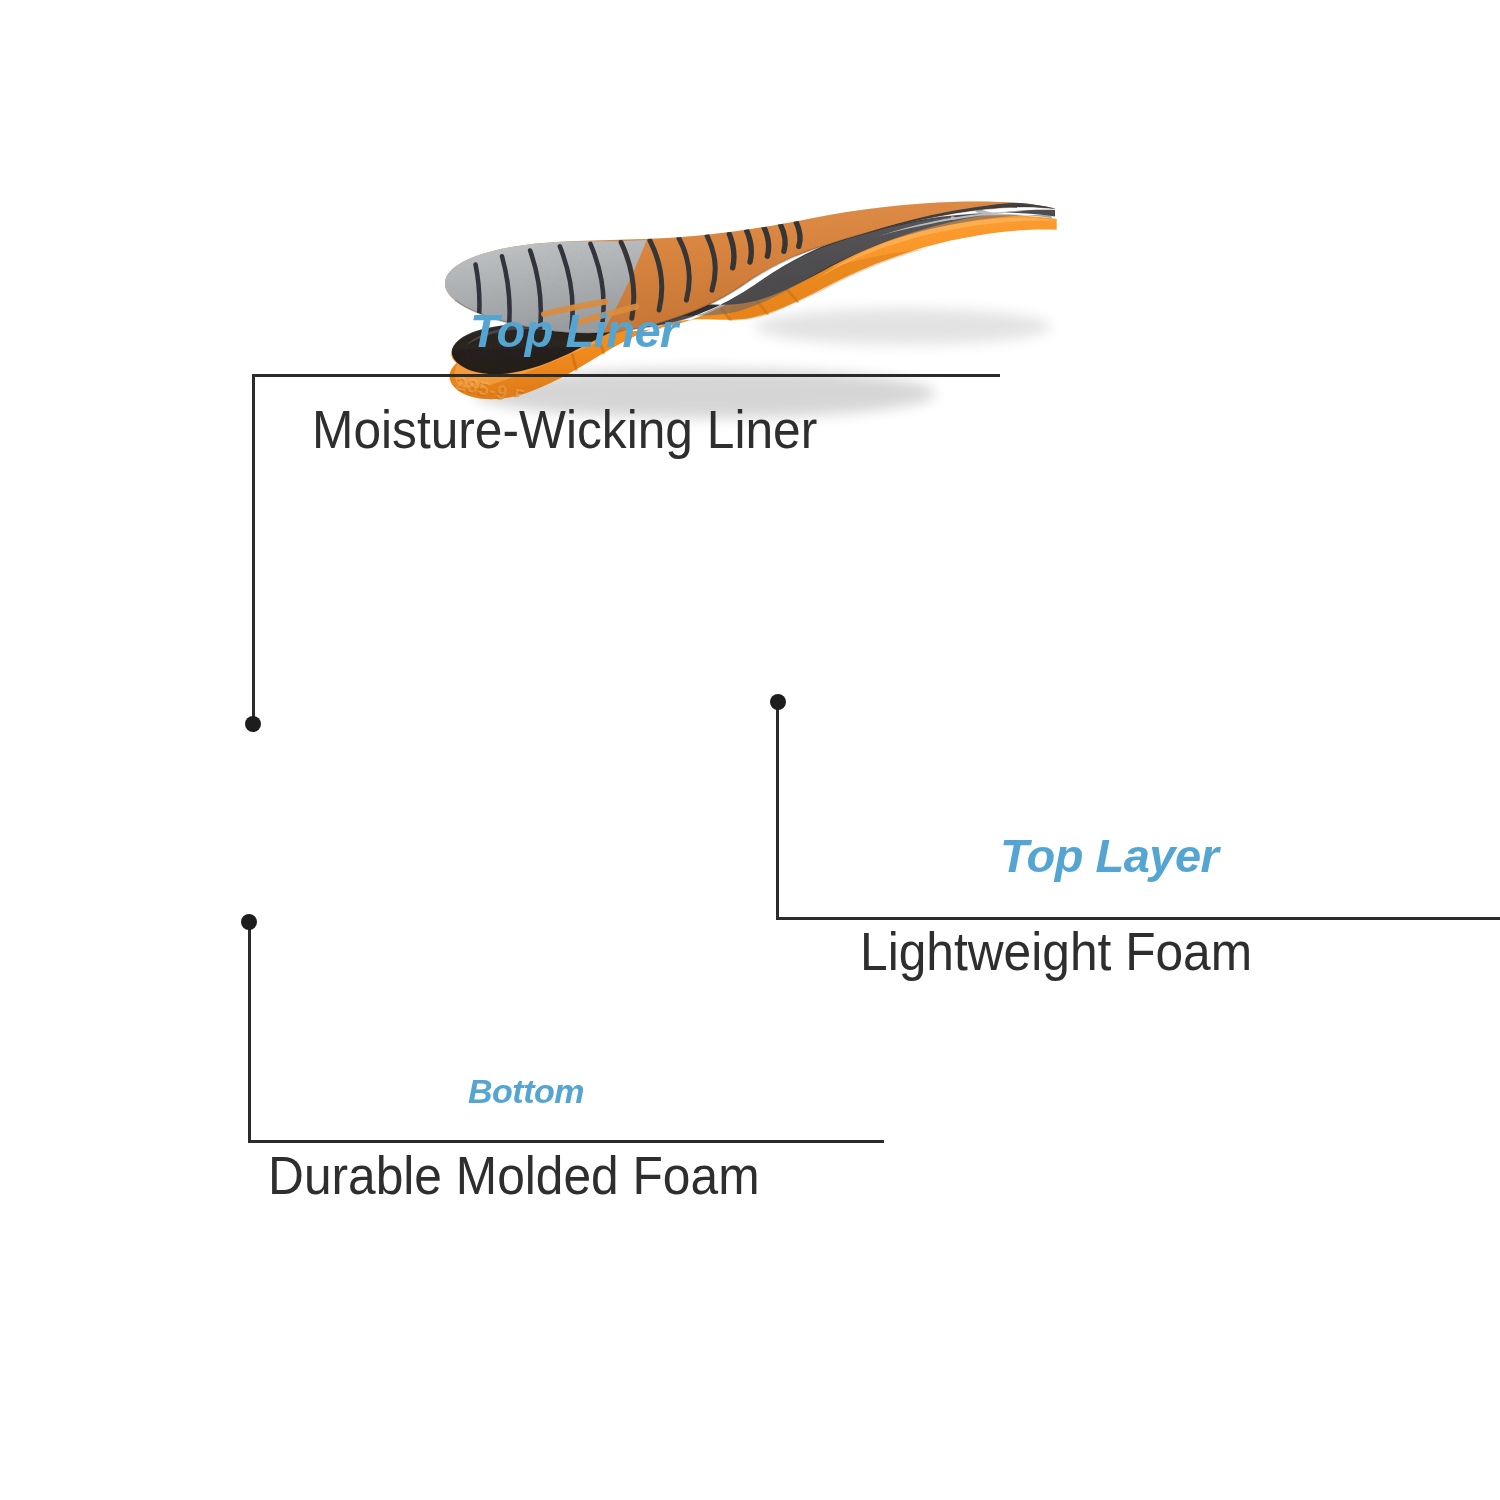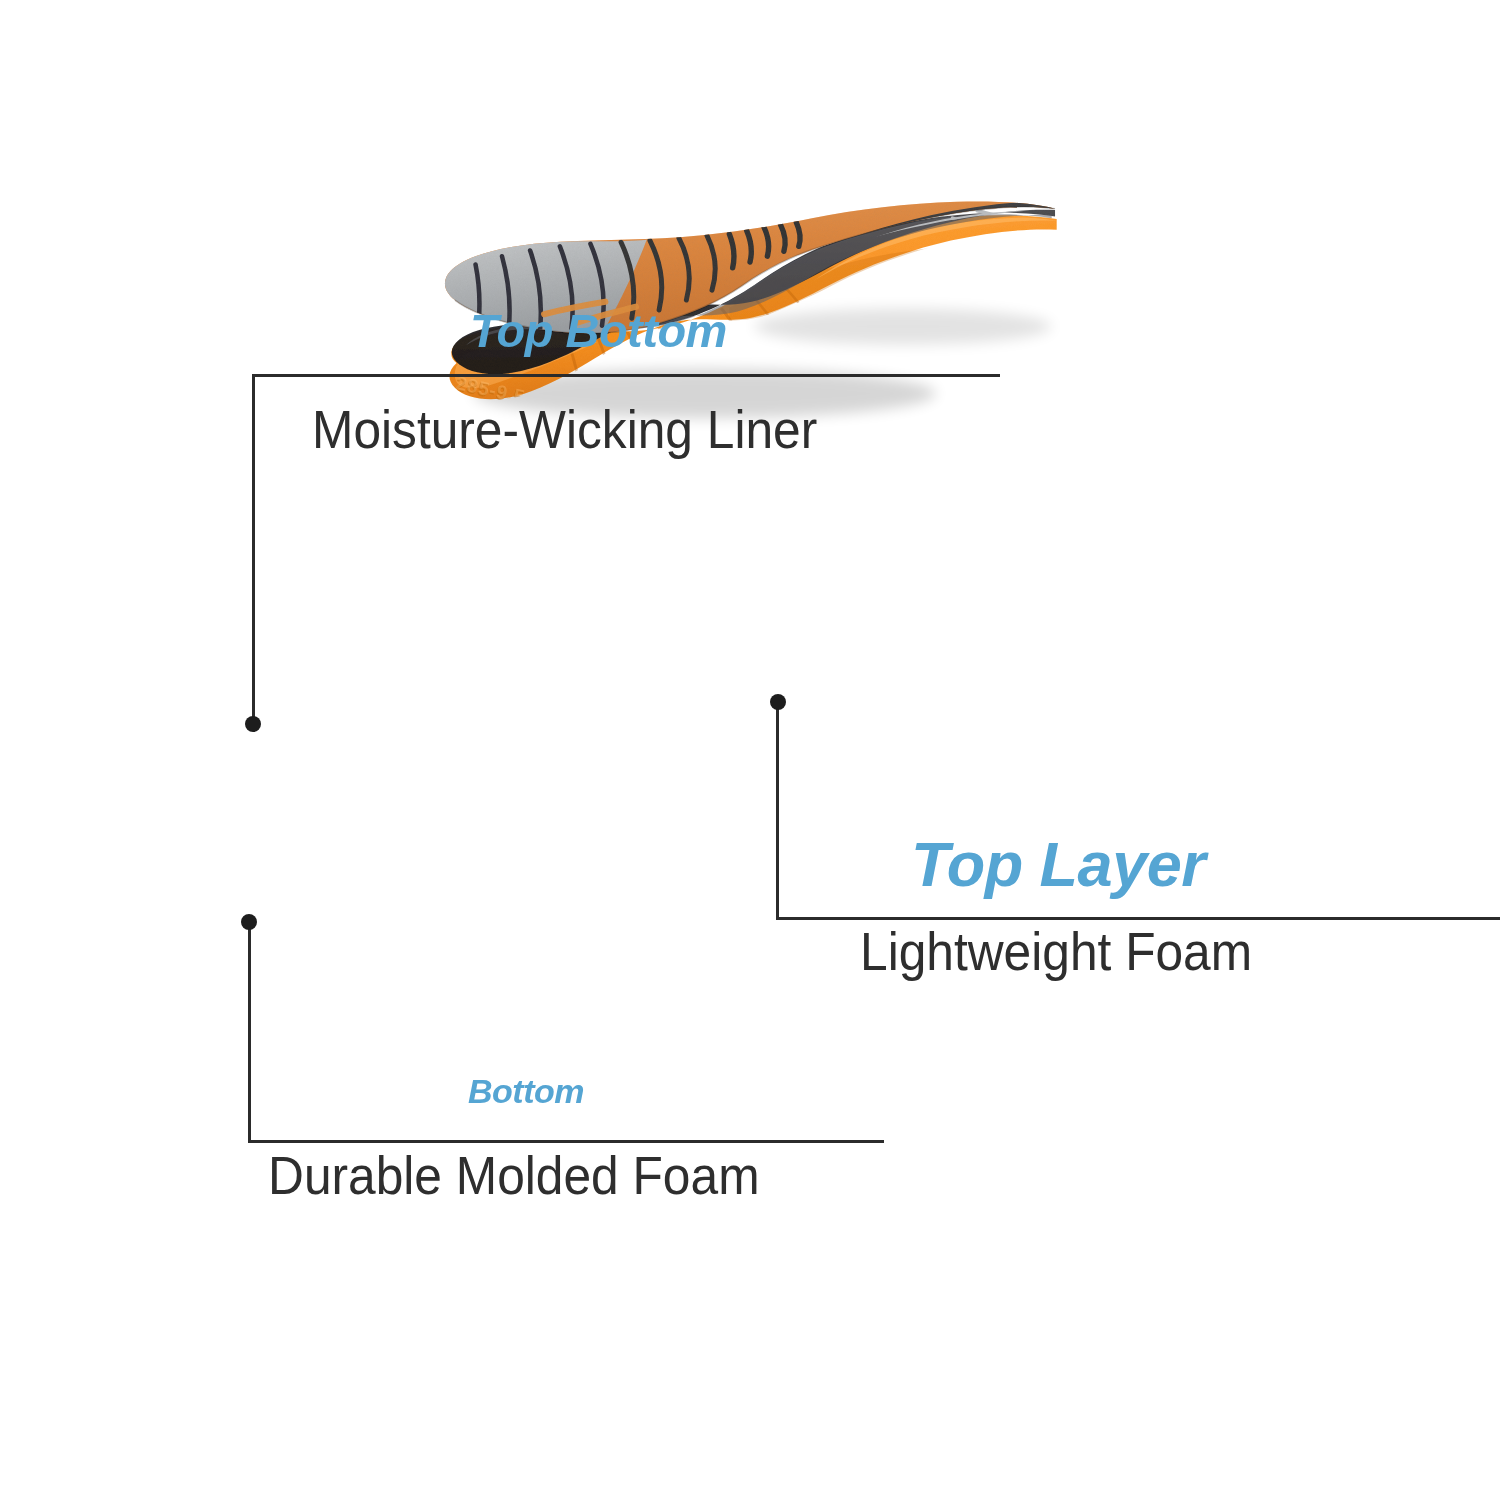--- a/index.html
+++ b/index.html
@@ -369,29 +369,29 @@
                C 440,809 340,812 250,798
                C 150,782  78,758  36,726" fill="none" stroke="#000000" stroke-opacity="0.25" stroke-width="4"></path>
     </g>
 
     <g clip-path="url(#clipTopSurface)">
       <rect x="0" y="470" width="1500" height="370" filter="url(#fabricNoise)" fill="#999999" opacity="0.30"></rect>
     </g>
 
   </svg>
 
-  <div class="callout-title" style="left:470px; top:303px; font-size:47px;">Top Bottom</div>
+  <div class="callout-title" style="left:470px; top:303px; font-size:47px;">Top Liner</div>
 
   <div class="lead-h" style="left:252px; top:374px; width:748px;"></div>
   <div class="lead-v" style="left:252px; top:374px; height:350px;"></div>
   <div class="lead-dot" style="left:245px; top:716px;"></div>
 
   <div class="callout-desc" style="left:312px; top:398px; font-size:54px;">Moisture-Wicking Liner</div>
 
-  <div class="callout-title" style="left:911px; top:828px; font-size:63px;">Top Layer</div>
+  <div class="callout-title" style="left:1000px; top:828px; font-size:47px;">Top Layer</div>
 
   <div class="lead-v" style="left:776px; top:700px; height:220px;"></div>
   <div class="lead-h" style="left:776px; top:917px; width:724px;"></div>
   <div class="lead-dot" style="left:770px; top:694px;"></div>
 
   <div class="callout-desc" style="left:860px; top:920px; font-size:54px;">Lightweight Foam</div>
 
   <div class="callout-title" style="left:468px; top:1072px; font-size:34px;">Bottom</div>
 
   <div class="lead-v" style="left:248px; top:922px; height:220px;"></div>

